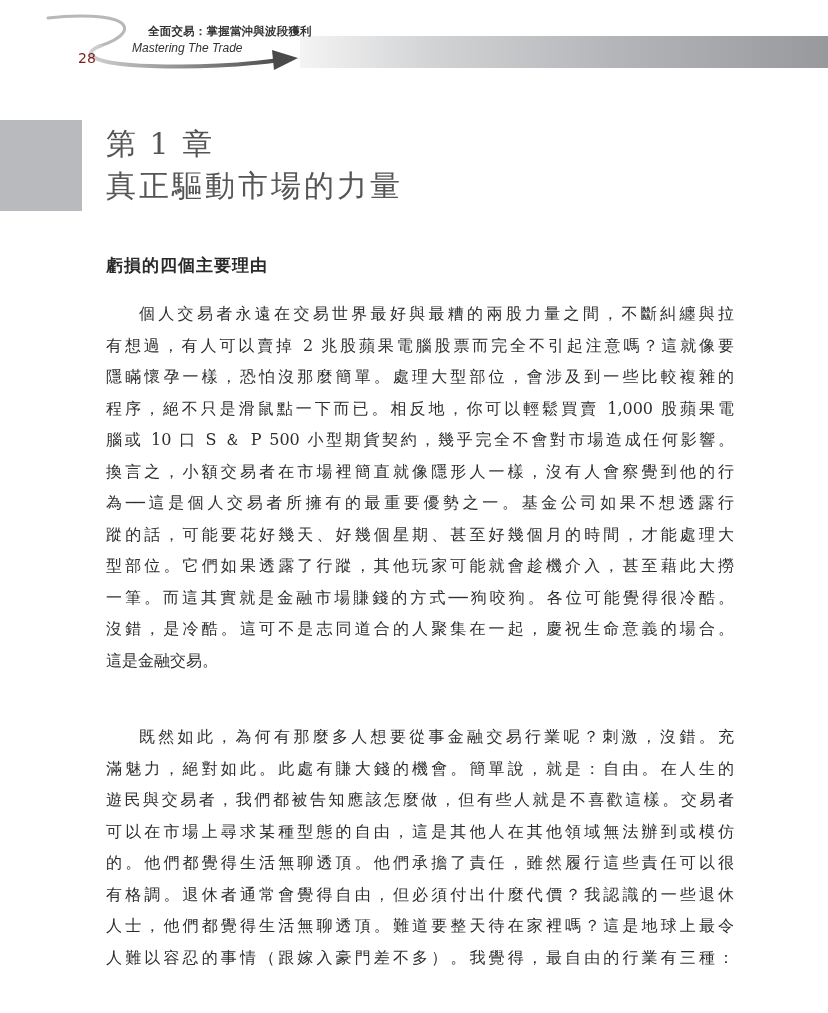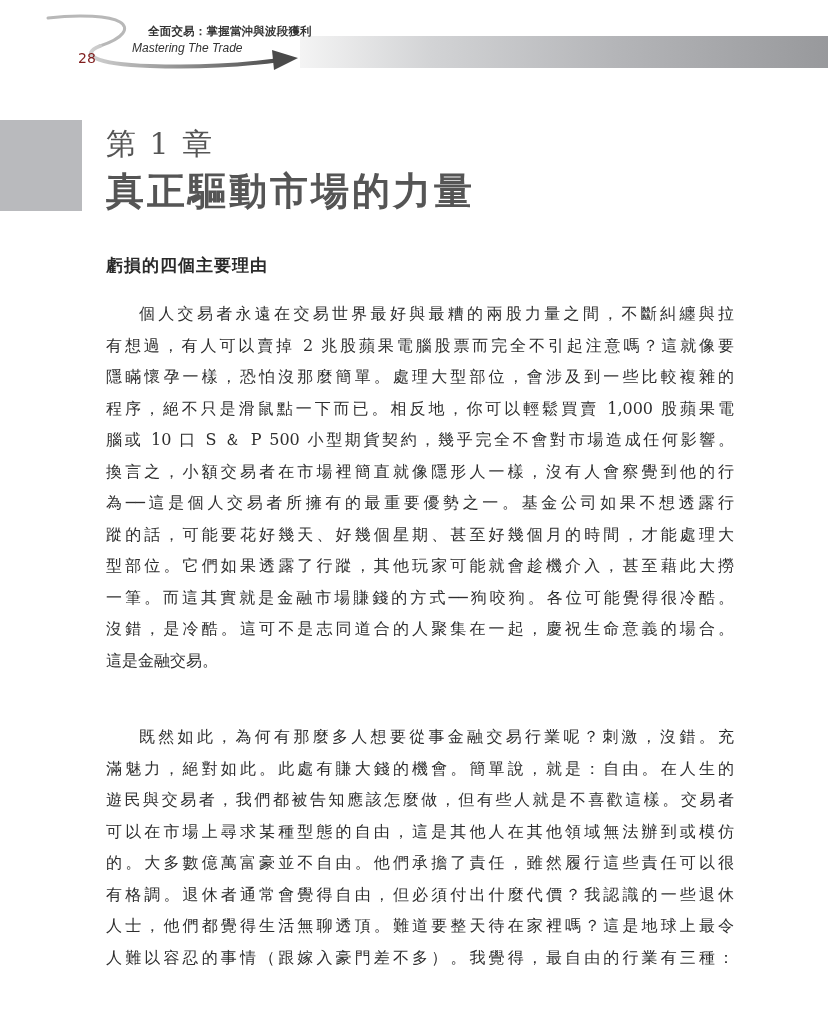--- a/index.html
+++ b/index.html
@@ -73,22 +73,22 @@
       left: 106px; top: 124px;
       font-size: 30px;
       font-weight: normal;
       color: #555;
       letter-spacing: 2px;
       white-space: nowrap;
     }
     .chapter-title {
       position: absolute;
       left: 106px; top: 166px;
-      font-size: 38px;
-      font-weight: bold;
+      font-size: 30px;
+      font-weight: normal;
       color: #555;
       letter-spacing: 3px;
       white-space: nowrap;
     }
 
     
     .section-title {
       position: absolute;
       left: 106px; top: 254px;
       font-family: "DejaVu Sans", "Liberation Sans", sans-serif;
@@ -169,17 +169,17 @@
   <span class="line">一筆。而這其實就是金融市場賺錢的方式──狗咬狗。各位可能覺得很冷酷。</span>
   <span class="line">沒錯，是冷酷。這可不是志同道合的人聚集在一起，慶祝生命意義的場合。</span>
   <span class="line last">這是金融交易。</span>
 </div>
 
 <div class="body-text paragraph-2">
   <span class="line indent">既然如此，為何有那麼多人想要從事金融交易行業呢？刺激，沒錯。充</span>
   <span class="line">滿魅力，絕對如此。此處有賺大錢的機會。簡單說，就是：自由。在人生的</span>
   <span class="line">遊民與交易者，我們都被告知應該怎麼做，但有些人就是不喜歡這樣。交易者</span>
   <span class="line">可以在市場上尋求某種型態的自由，這是其他人在其他領域無法辦到或模仿</span>
-  <span class="line">的。大多數億萬富豪並不自由。他們承擔了責任，雖然履行這些責任可以很</span>
+  <span class="line">的。他們都覺得生活無聊透頂。他們承擔了責任，雖然履行這些責任可以很</span>
   <span class="line">有格調。退休者通常會覺得自由，但必須付出什麼代價？我認識的一些退休</span>
   <span class="line">人士，他們都覺得生活無聊透頂。難道要整天待在家裡嗎？這是地球上最令</span>
   <span class="line">人難以容忍的事情（跟嫁入豪門差不多）。我覺得，最自由的行業有三種：</span>
 </div>
 
 </body></html>

